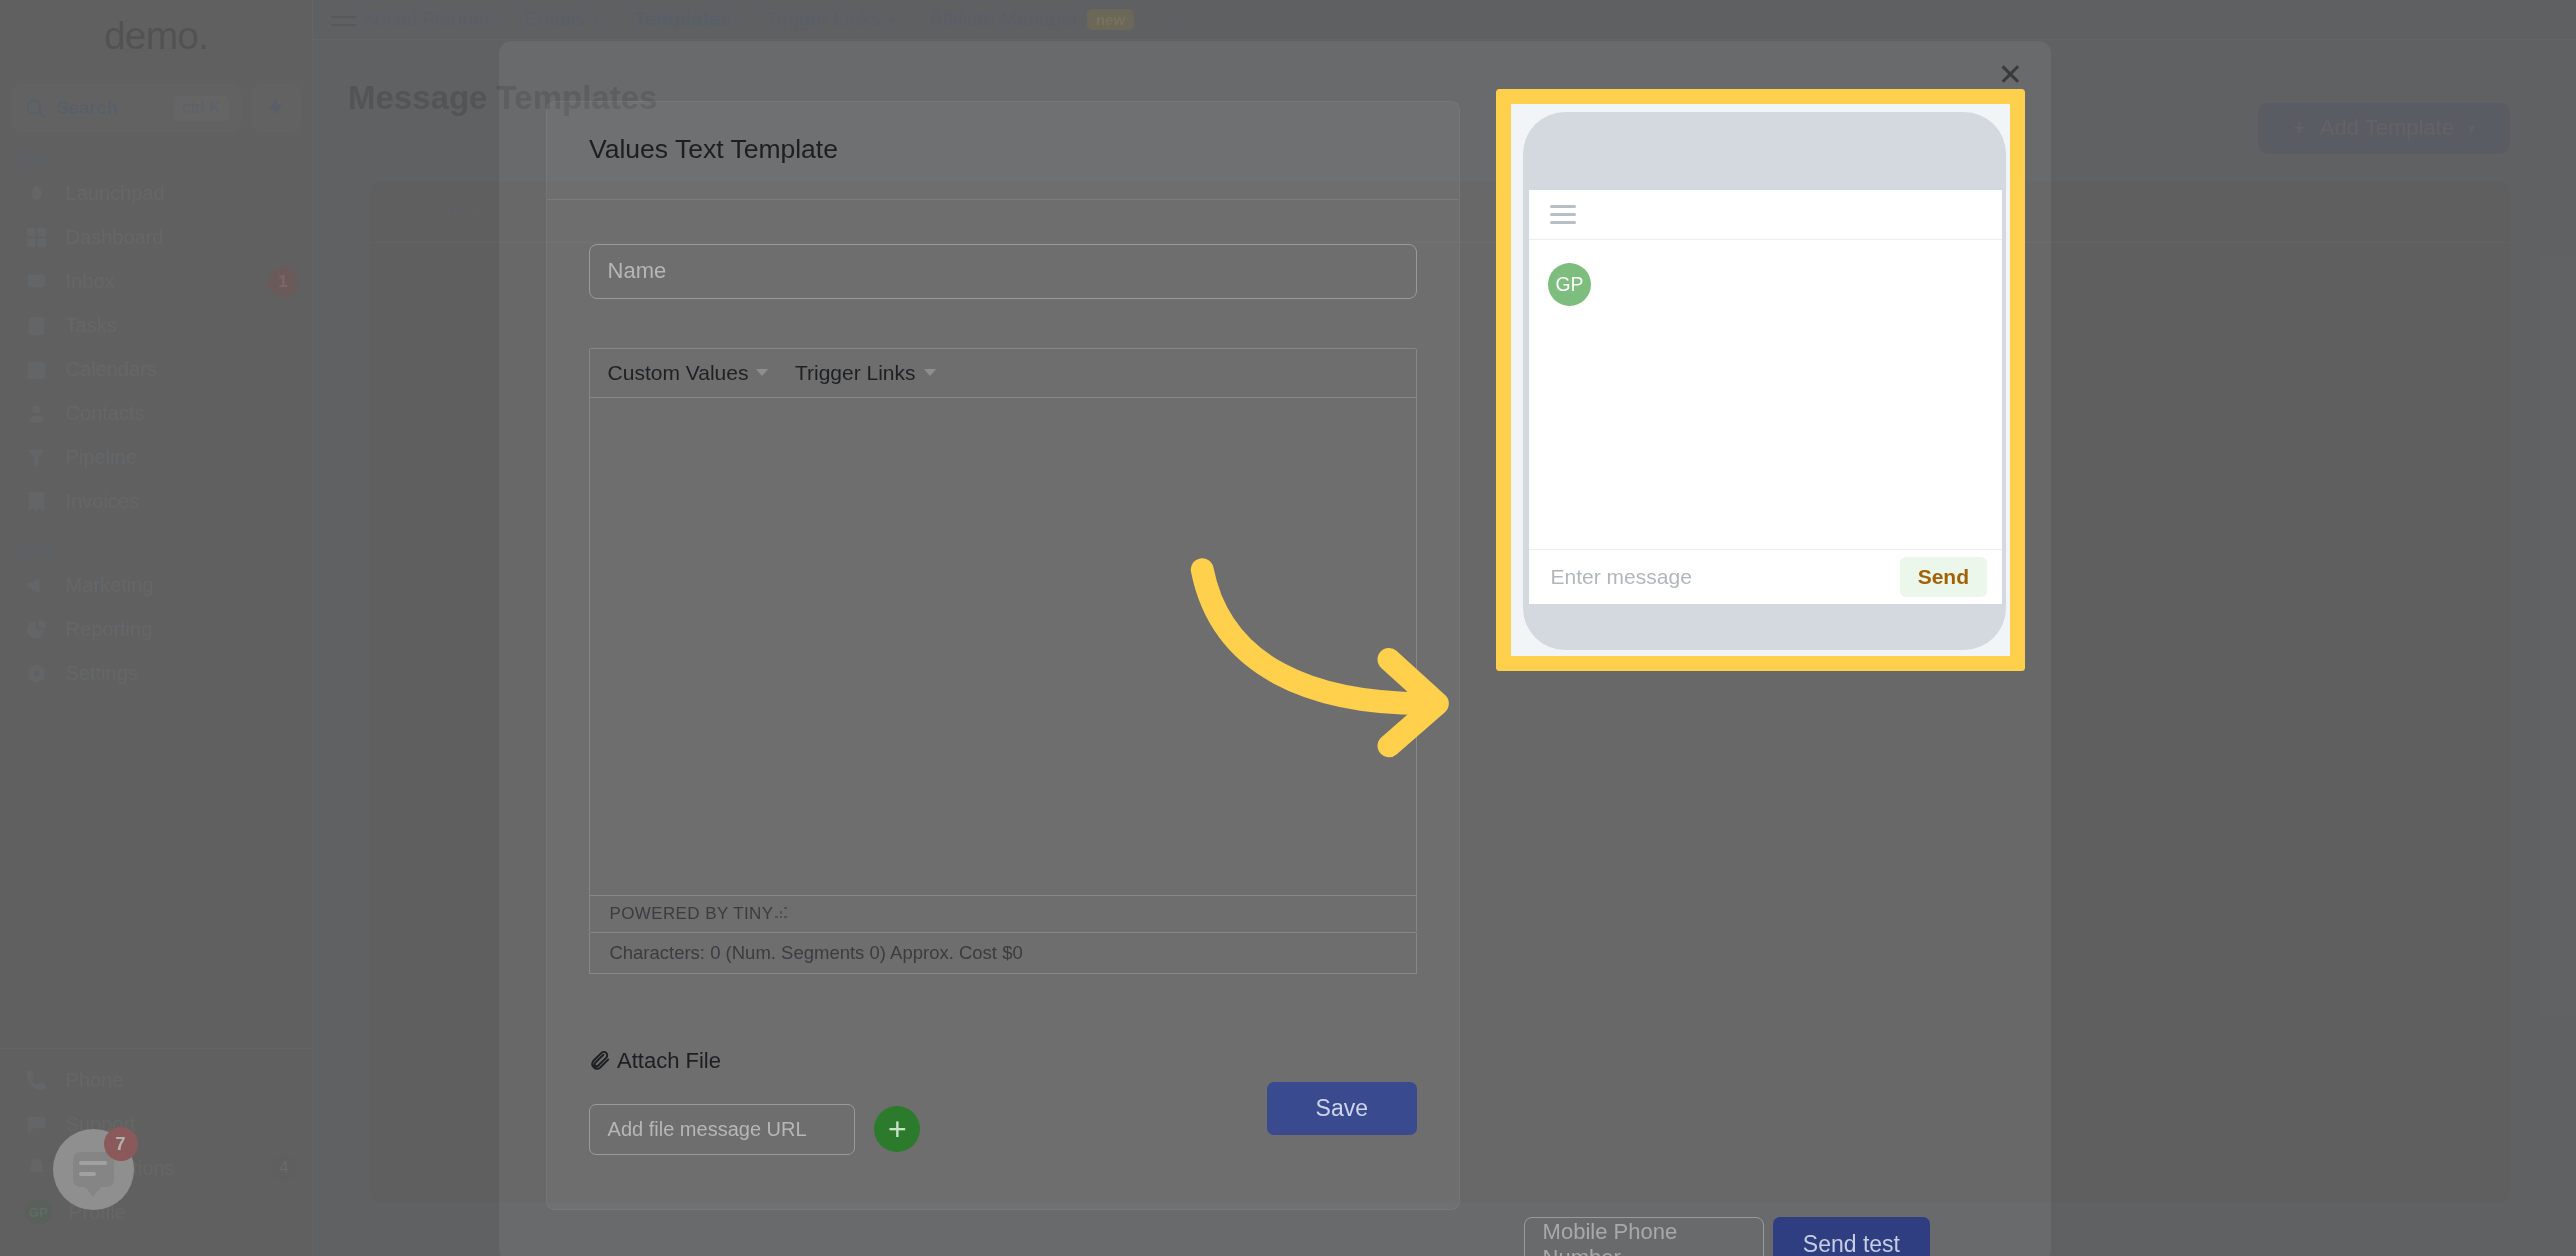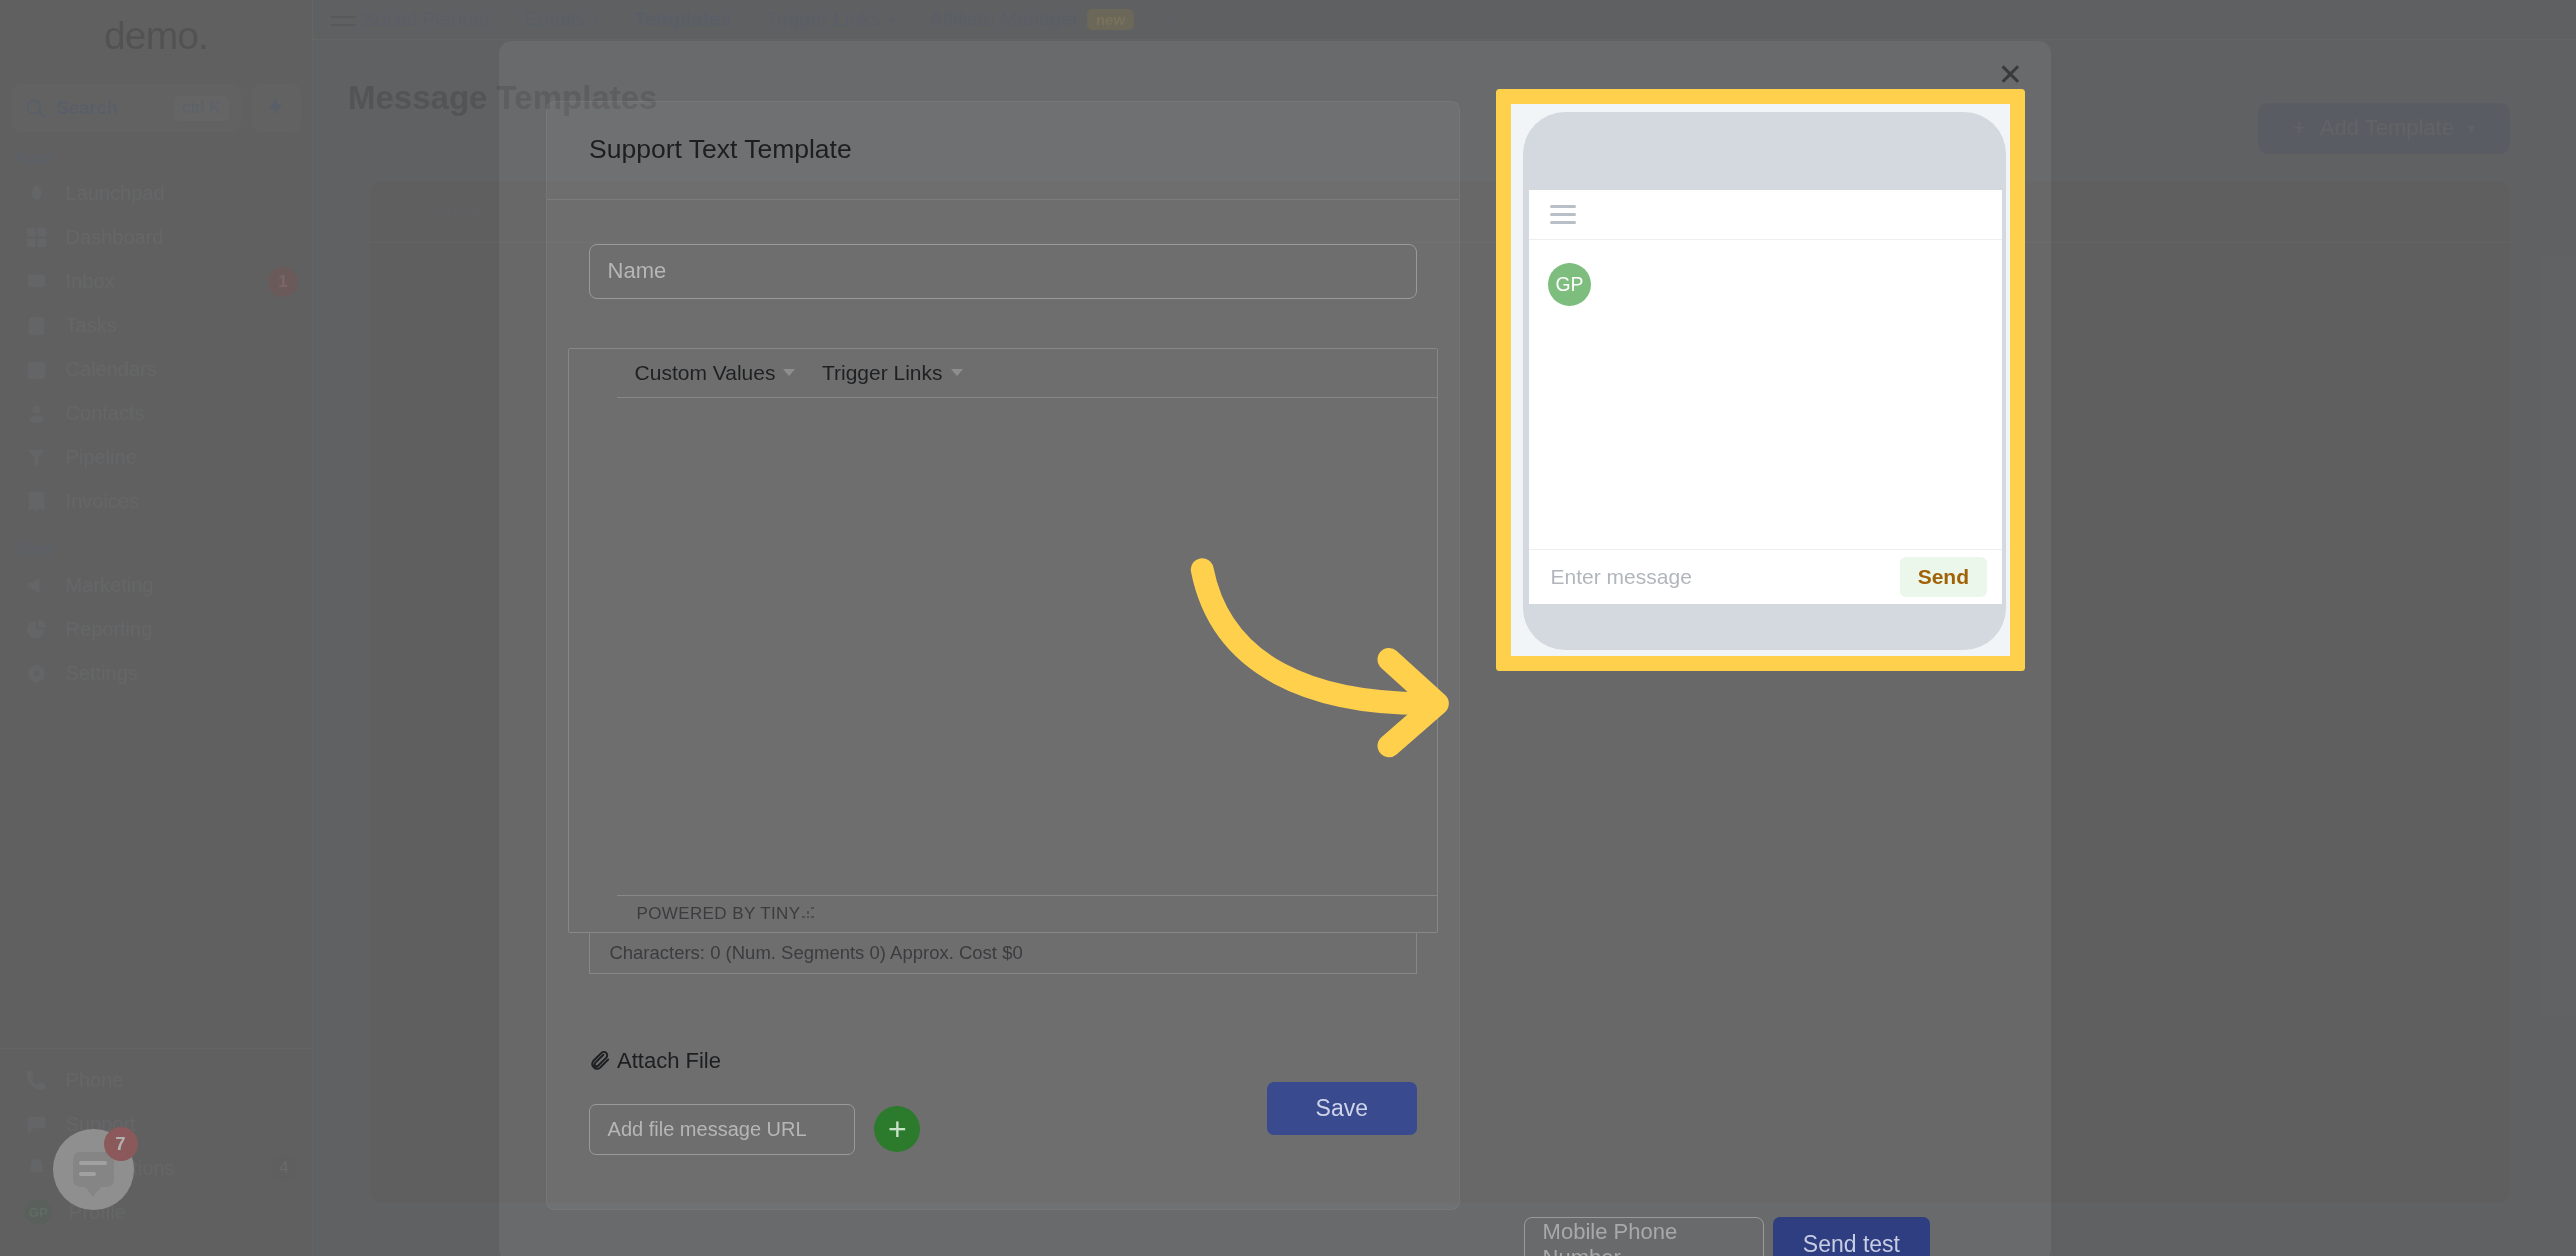--- a/index.html
+++ b/index.html
@@ -159,21 +159,21 @@
   }
   .compose-divider { height: 0.9px; background: rgba(255,255,255,0.10); margin-top: 34px; }
 
   .field-name {
     margin: 44px 42px 0; height: 55px;
     border: 0.9px solid #9a9a9a; border-radius: 8px;
     display: flex; align-items: center; padding: 0 17.6px;
     color: #b6b6b6; font-size: 22px;
   }
 
-  .editor-wrap { margin: 49px 21px 0; border: 0.9px solid #878787; border-radius: 1.8px; padding-left: 48px; }
+  .editor-wrap { margin: 49px 42px 0; border: 0.9px solid #878787; border-radius: 1.8px; }
   .editor-toolbar {
     height: 49px; display: flex; align-items: center; gap: 26.5px;
     padding: 0 17.6px; border-bottom: 0.9px solid #878787;
     color: #1f2022; font-size: 21px;
   }
   .editor-toolbar .mi { display: flex; align-items: center; gap: 8px; }
   .caret { width: 0; height: 0; border-left: 6.2px solid transparent;
            border-right: 6.2px solid transparent; border-top: 7px solid #8e8e8e; }
   .editor-body { height: 497px; }
   .editor-status {
@@ -480,21 +480,21 @@
     <span class="fab-badge">7</span>
   </div>
 </div>
 
 <div id="dimmer"></div>
 
 <div class="modal">
   <div class="modal-close">✕</div>
 
   <div class="compose-card">
-    <div class="compose-title">Support Text Template</div>
+    <div class="compose-title">Values Text Template</div>
     <div class="compose-divider"></div>
 
     <div class="field-name">
       <span>Name</span>
     </div>
 
     <div class="editor-wrap">
       <div class="editor-toolbar">
         <span class="mi">
           <span>Custom Values</span>

